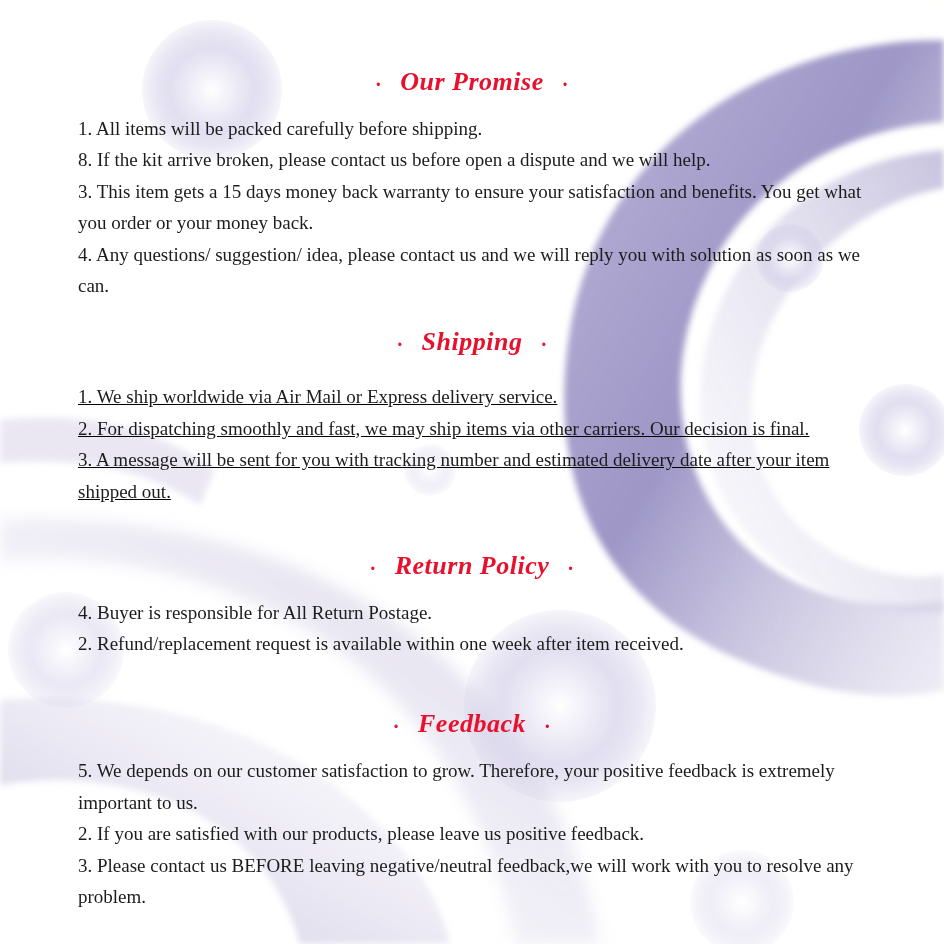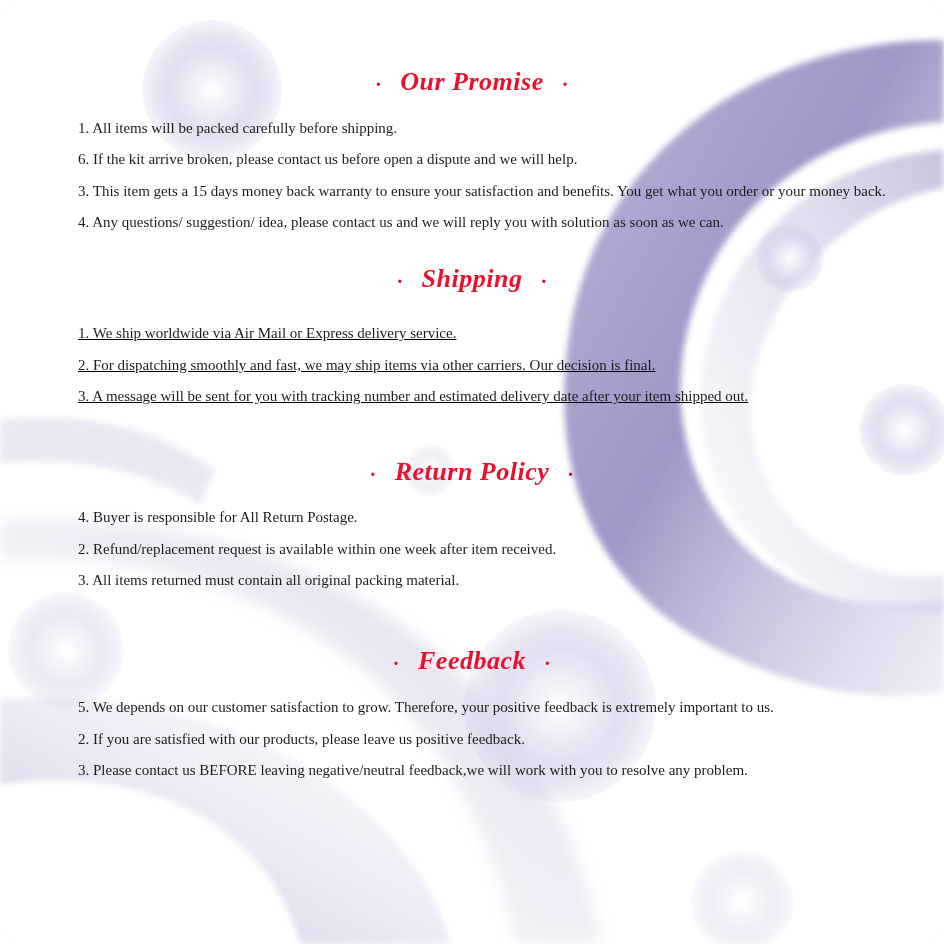--- a/index.html
+++ b/index.html
@@ -59,21 +59,21 @@
   .section-title .dot.left { margin-right: 18px; }
   .section-title .dot.right { margin-left: 18px; }
 
   .lines {
     margin: 0;
     padding: 0;
     list-style: none;
   }
   .lines li {
     color: #1c1c1c;
-    font-size: 15px;
+    font-size: 19px;
     line-height: 31.5px;
     padding: 0 52px 0 78px;
     text-indent: -0px;
     font-family: "Liberation Serif", serif;
   }
 
   
   .sec-promise-title { margin-top: 68px; }
   .sec-promise-lines { margin-top: 16px; }
   .sec-shipping-title { margin-top: 26px; }
@@ -162,21 +162,21 @@
   </svg>
 
   <div class="content">
 
     <div class="section">
       <div class="section-title sec-promise-title">
         <span class="dot left">·</span><span>Our Promise</span><span class="dot right">·</span>
       </div>
       <ul class="lines sec-promise-lines">
         <li>1. All items will be packed carefully before shipping.</li>
-        <li>6. If the kit arrive broken, please contact us before open a dispute and we will help.</li>
+        <li>8. If the kit arrive broken, please contact us before open a dispute and we will help.</li>
         <li>3. This item gets a 15 days money back warranty to ensure your satisfaction and benefits. You get what you order or your money back.</li>
         <li>4. Any questions/ suggestion/ idea, please contact us and we will reply you with solution as soon as we can.</li>
       </ul>
     </div>
 
     <div class="section">
       <div class="section-title sec-shipping-title">
         <span class="dot left">·</span><span>Shipping</span><span class="dot right">·</span>
       </div>
       <ul class="lines sec-shipping-lines">
@@ -186,21 +186,20 @@
       </ul>
     </div>
 
     <div class="section">
       <div class="section-title sec-return-title">
         <span class="dot left">·</span><span>Return Policy</span><span class="dot right">·</span>
       </div>
       <ul class="lines sec-return-lines">
         <li>4. Buyer is responsible for All Return Postage.</li>
         <li>2. Refund/replacement request is available within one week after item received.</li>
-        <li>3. All items returned must contain all original packing material.</li>
       </ul>
     </div>
 
     <div class="section">
       <div class="section-title sec-feedback-title">
         <span class="dot left">·</span><span>Feedback</span><span class="dot right">·</span>
       </div>
       <ul class="lines sec-feedback-lines">
         <li>5. We depends on our customer satisfaction to grow. Therefore, your positive feedback is extremely important to us.</li>
         <li>2. If you are satisfied with our products, please leave us positive feedback.</li>

